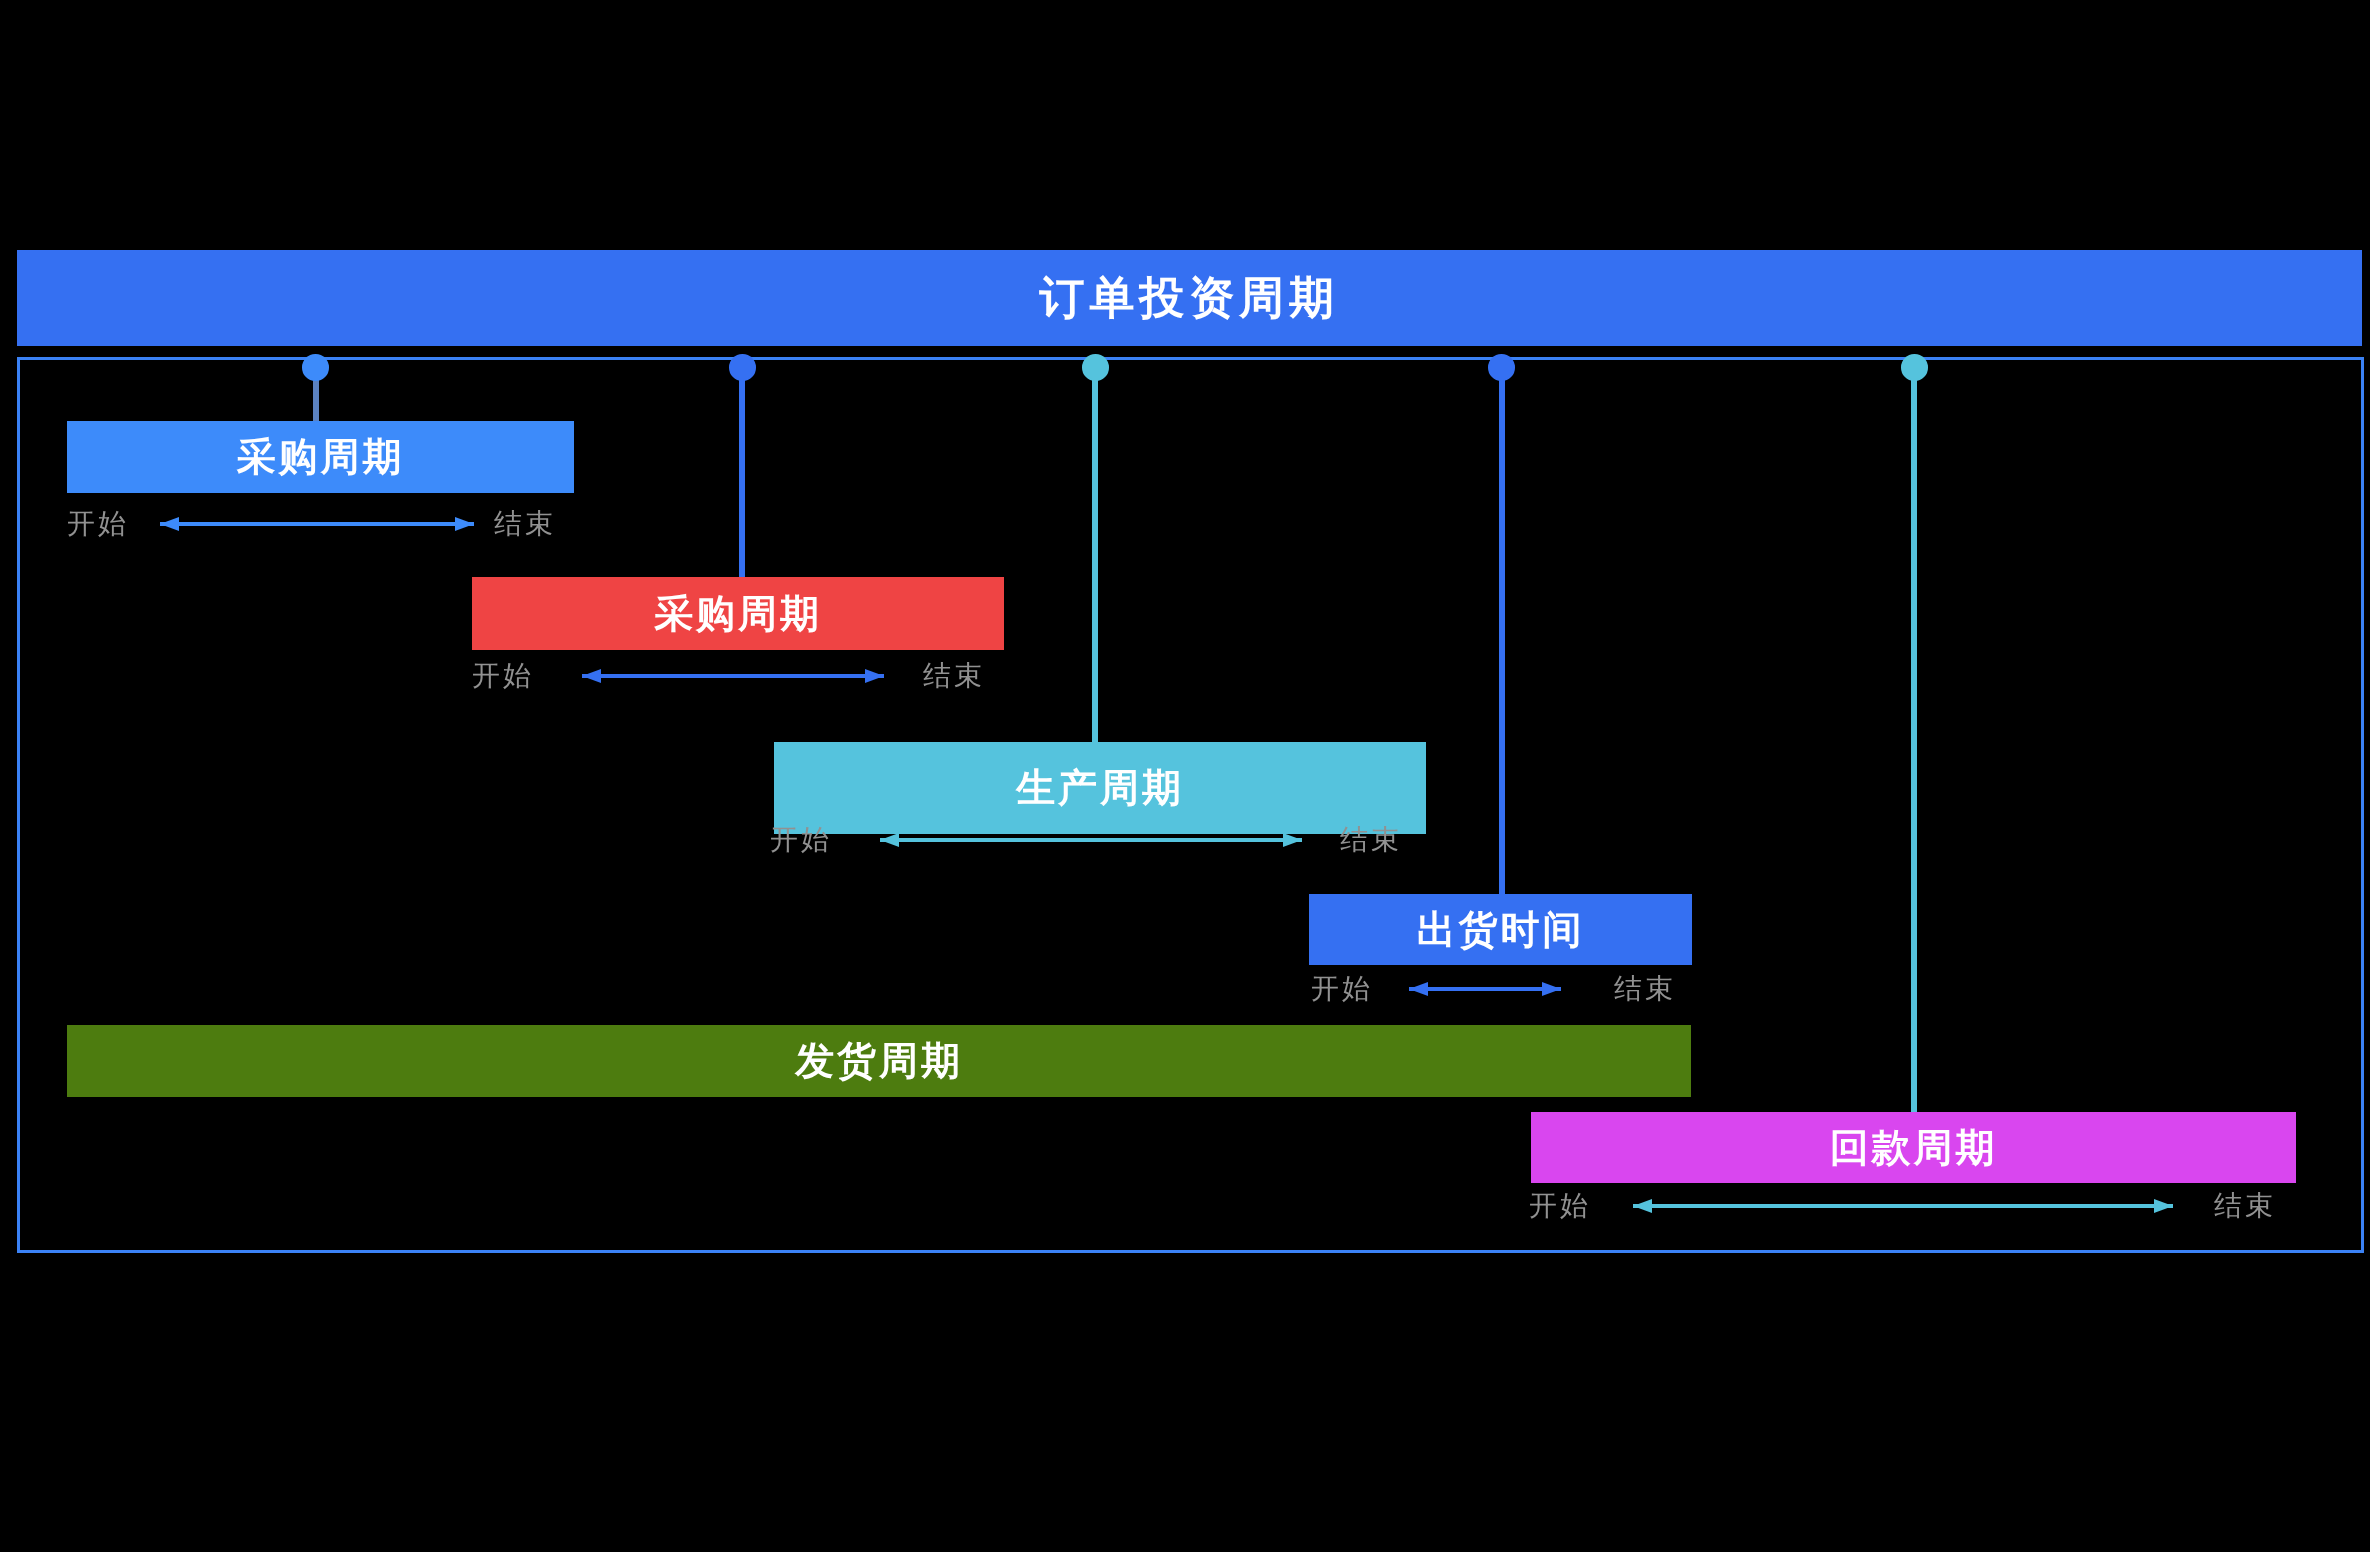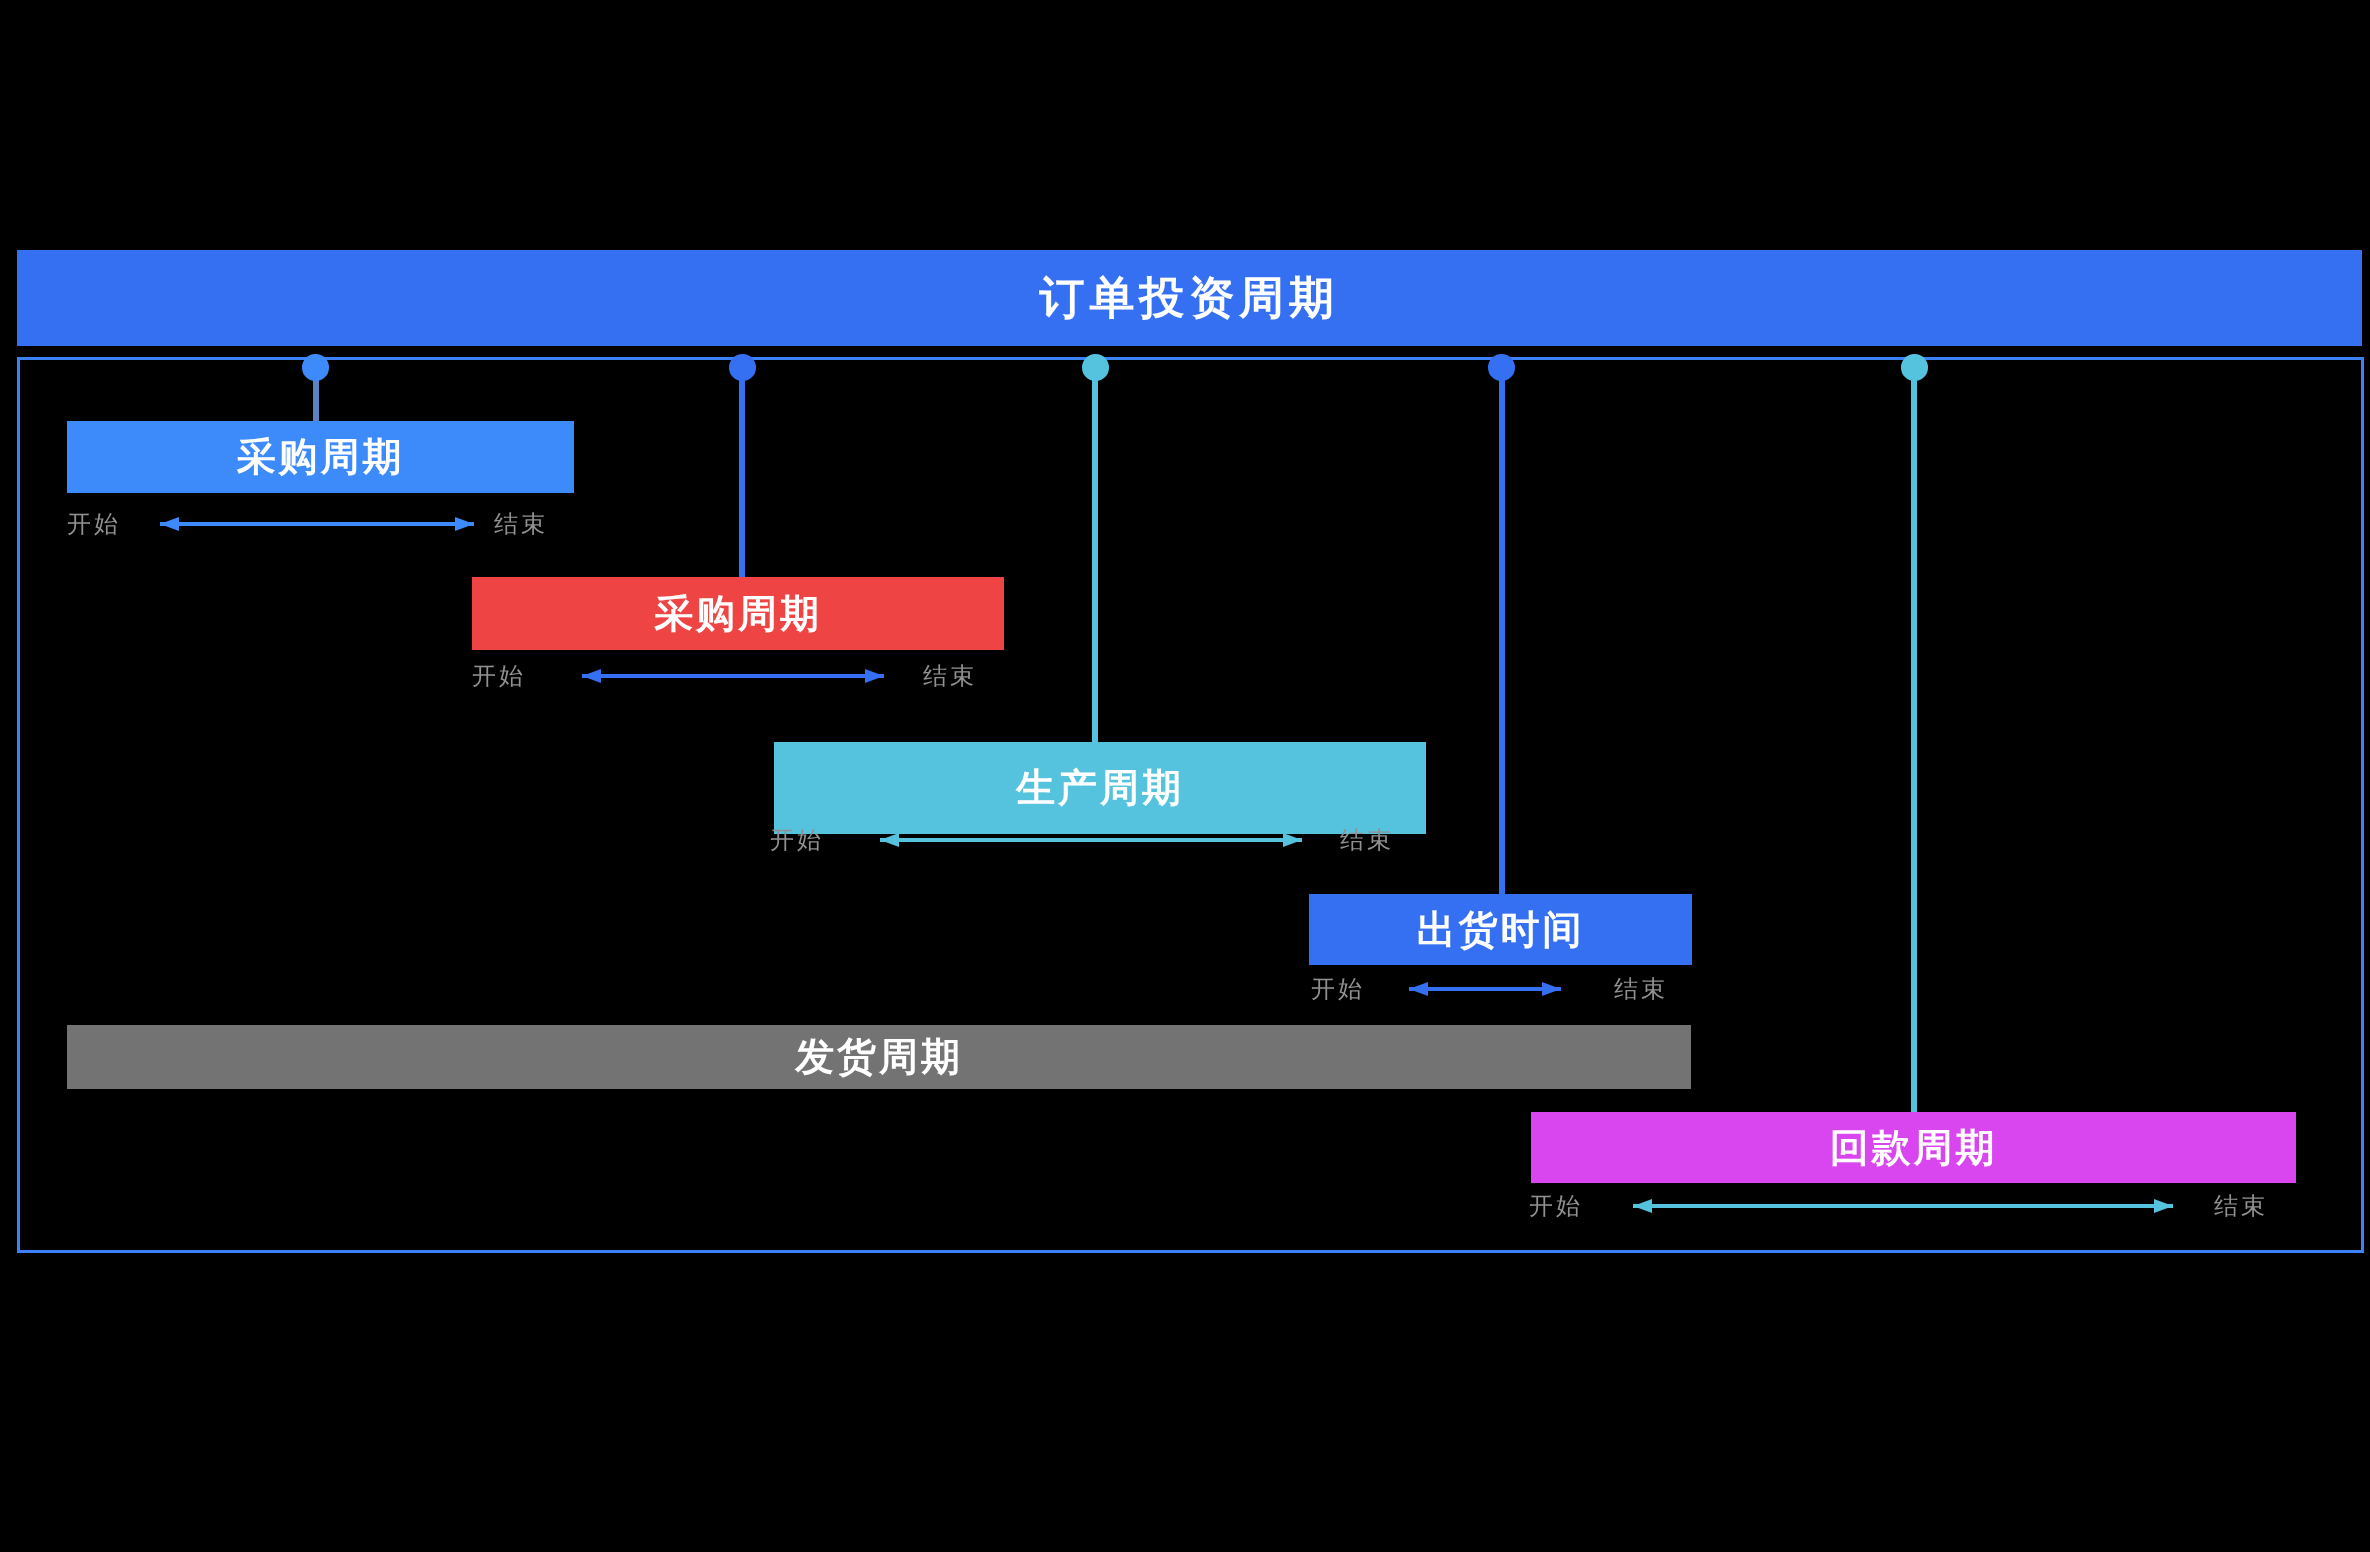--- a/index.html
+++ b/index.html
@@ -65,21 +65,21 @@
   }
   .connector-dot {
     position: absolute;
     width: 26.5px;
     height: 26.5px;
     border-radius: 50%;
   }
   .range-label {
     position: absolute;
     transform: translateY(-50%);
-    font-size: 24px;
+    font-size: 28px;
     font-weight: 500;
     letter-spacing: 2.9px;
     white-space: nowrap;
   }
   .range-arrow {
     position: absolute;
     height: 3.9px;
     background: var(--c);
   }
   .range-arrow::before {
@@ -148,21 +148,21 @@
         <div class="connector-stem" style="left: 1499px; top: 368px; height: 526px; background: rgb(53, 112, 242);"></div>
         <div class="connector-dot" style="left: 1488px; top: 354px; background: rgb(53, 112, 242);"></div>
         <div class="phase-bar" style="left: 1309px; top: 894px; width: 383px; height: 71px; background: rgb(53, 112, 242);">
           <span class="phase-bar-label">出货时间</span>
         </div>
         <span class="range-label" style="left: 1311px; top: 989px; color: rgb(145, 145, 145);">开始</span>
         <div class="range-arrow" style="left: 1409px; top: 987px; width: 152px; --c: #3570f2;"></div>
         <span class="range-label" style="left: 1614px; top: 989px; color: rgb(145, 145, 145);">结束</span>
       </div>
       <div>
-        <div class="phase-bar" style="left: 67px; top: 1025px; width: 1624px; height: 64px; background: #737373;">
+        <div class="phase-bar" style="left: 67px; top: 1025px; width: 1624px; height: 72px; background: #4d7c0f;">
           <span class="phase-bar-label">发货周期</span>
         </div>
       </div>
       <div>
         <div class="connector-stem" style="left: 1911px; top: 368px; height: 745px; background: rgb(85, 195, 221);"></div>
         <div class="connector-dot" style="left: 1901px; top: 354px; background: rgb(85, 195, 221);"></div>
         <div class="phase-bar" style="left: 1531px; top: 1112px; width: 765px; height: 71px; background: #d946ef;">
           <span class="phase-bar-label">回款周期</span>
         </div>
         <span class="range-label" style="left: 1529px; top: 1206px; color: rgb(145, 145, 145);">开始</span>

